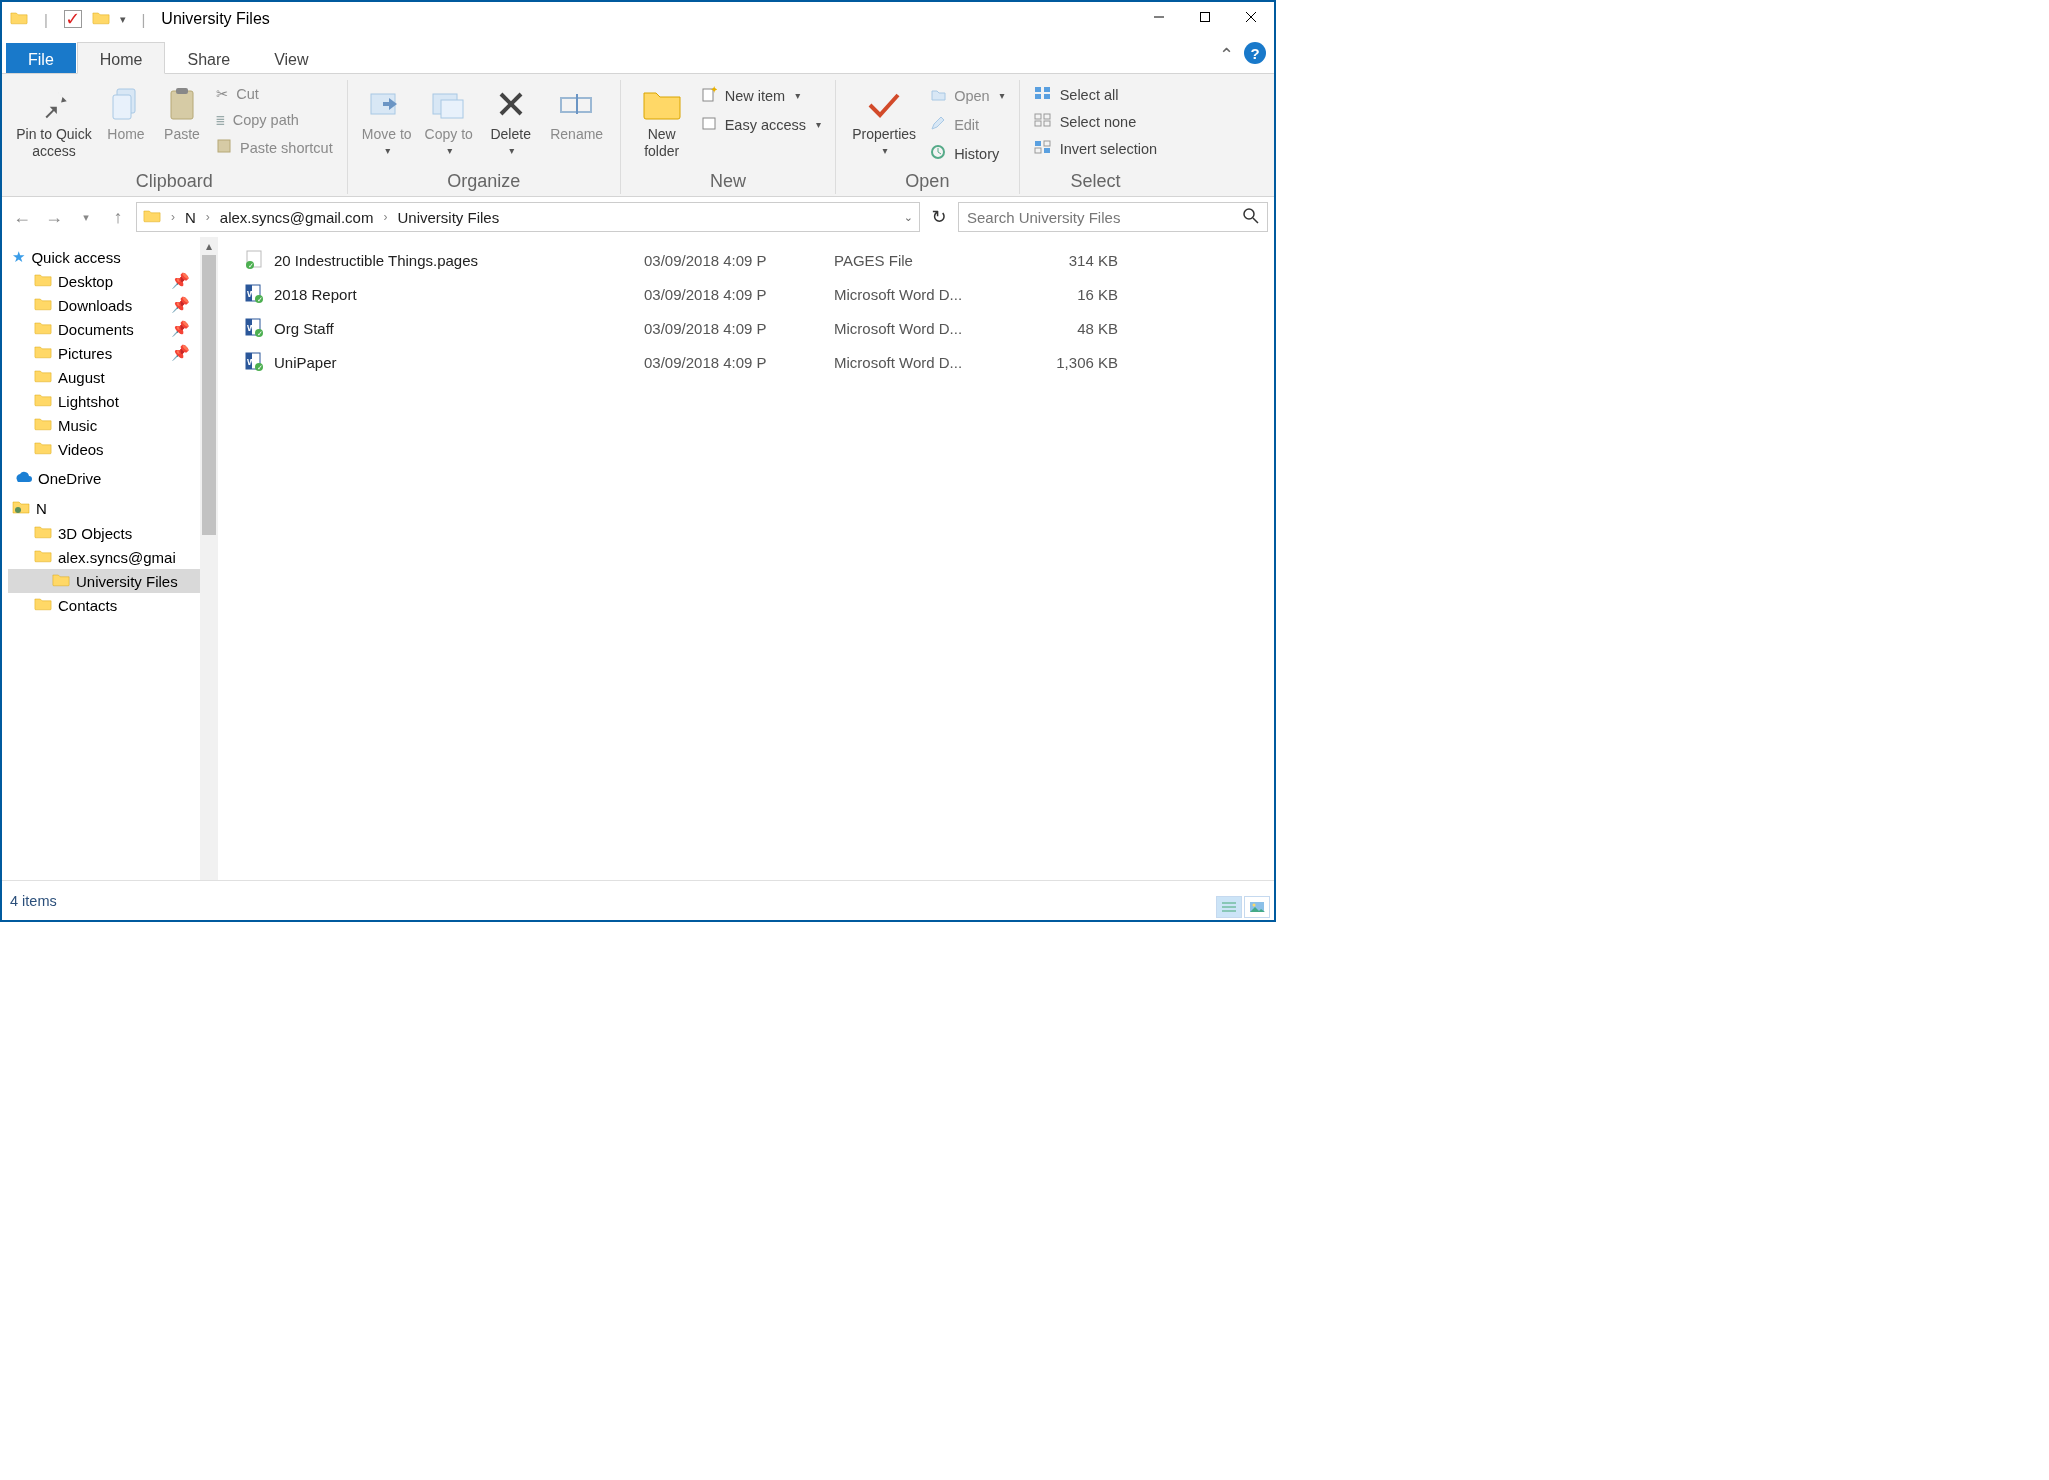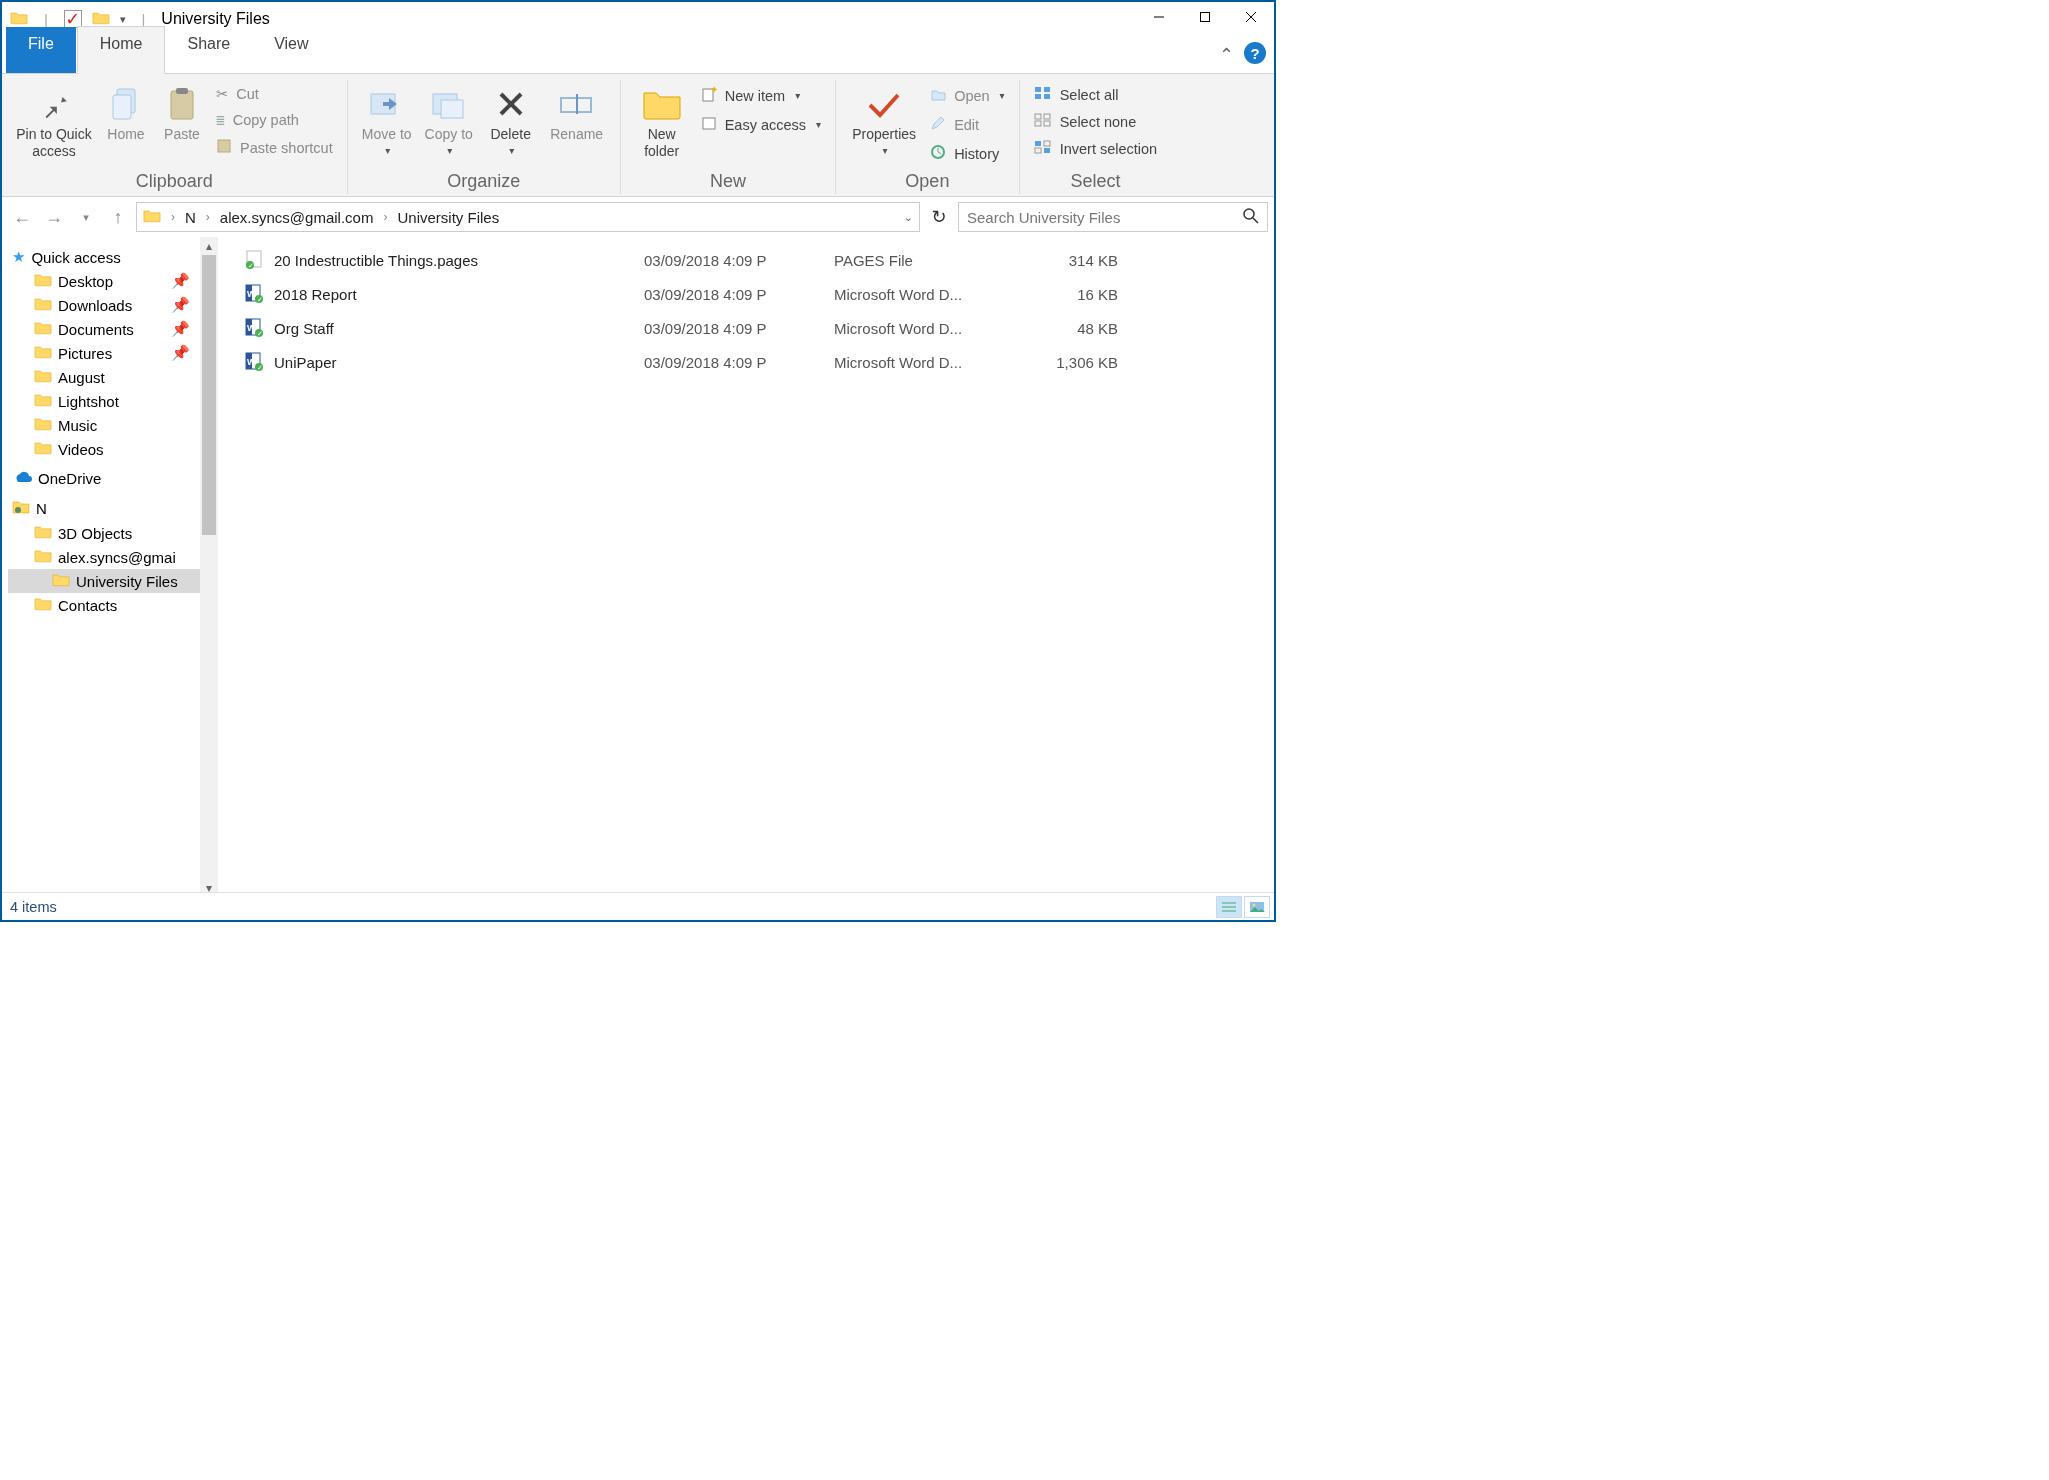--- a/index.html
+++ b/index.html
@@ -28,21 +28,21 @@
   .titlebar .qat { display: flex; align-items: center; gap: 10px; }
   .titlebar .sep { color:#aaa; margin:0 6px; }
   .titlebar .title { margin-left: 10px; font-size: 16px; color:#000; }
   .winbtns { position:absolute; right:0; top:0; display:flex; }
   .winbtn { width:46px; height:30px; display:flex; align-items:center; justify-content:center; cursor:default; }
   .winbtn svg { stroke:#000; stroke-width:1; fill:none; }
   .redcheck { color:#d22; font-size:18px; line-height:14px; display:inline-block; width:18px; text-align:center; }
 
   
   .tabs { display:flex; align-items:flex-end; height:38px; background:#fff; border-bottom:1px solid #d4d4d4; padding-left:4px; position:relative; }
-  .tab { padding: 8px 22px 20px; font-size:16px; color:#444; cursor:default; }
+  .tab { padding: 8px 22px 4px; font-size:16px; color:#444; cursor:default; }
   .tab.file { background:#1979ca; color:#fff; margin-right: 1px; }
   .tab.active { background:#f3f3f3; border:1px solid #d4d4d4; border-bottom:1px solid #f3f3f3; position:relative; top:1px; }
   .ribbon-collapse { position:absolute; right:40px; top:8px; color:#666; font-size:18px; }
   .help-badge { position:absolute; right:8px; top:6px; width:22px; height:22px; border-radius:50%; background:#1979ca; color:#fff; display:flex; align-items:center; justify-content:center; font-weight:bold; font-size:15px; }
 
   
   .ribbon { background:#f3f3f3; border-bottom:1px solid #d4d4d4; padding: 6px 0 2px; display:flex; }
   .group { border-right:1px solid #dcdcdc; padding: 0 8px; display:flex; flex-direction:column; justify-content:space-between; }
   .group .row { display:flex; align-items:flex-start; }
   .group .label { text-align:center; font-size:18px; color:#666; padding:4px 0 2px; }
@@ -89,21 +89,21 @@
   .col-type { width:182px; }
   .col-size { width:110px; text-align:right; padding-right:8px;}
   .sortind { font-size:10px; color:#666; margin-left:150px; }
   .filelist { padding:6px 0 0 26px; }
   .frow { display:flex; height:34px; align-items:center; color:#222; font-size:15px; }
   .frow .col-name { display:flex; align-items:center; gap:10px; }
   .frow .col-type { color:#555; }
   .frow .col-date, .frow .col-size { color:#555; }
 
   
-  .status { position:absolute; bottom:0; left:0; right:0; height:28px; border-top:1px solid #e0e0e0; display:flex; align-items:center; padding:0 8px; font-size:14.5px; color:#2b4f7a; background:#fff; }
+  .status { position:absolute; bottom:0; left:0; right:0; height:40px; border-top:1px solid #e0e0e0; display:flex; align-items:center; padding:0 8px; font-size:14.5px; color:#2b4f7a; background:#fff; }
   .viewbtns { position:absolute; right:4px; bottom:2px; display:flex; gap:2px; }
   .viewbtn { width:26px; height:22px; border:1px solid #c5d9ef; display:flex; align-items:center; justify-content:center; }
   .viewbtn.active { background:#cce4f7; }
 
   
   .folder-svg { width:18px; height:15px; }
 </style>
 </head>
 <body>
 

